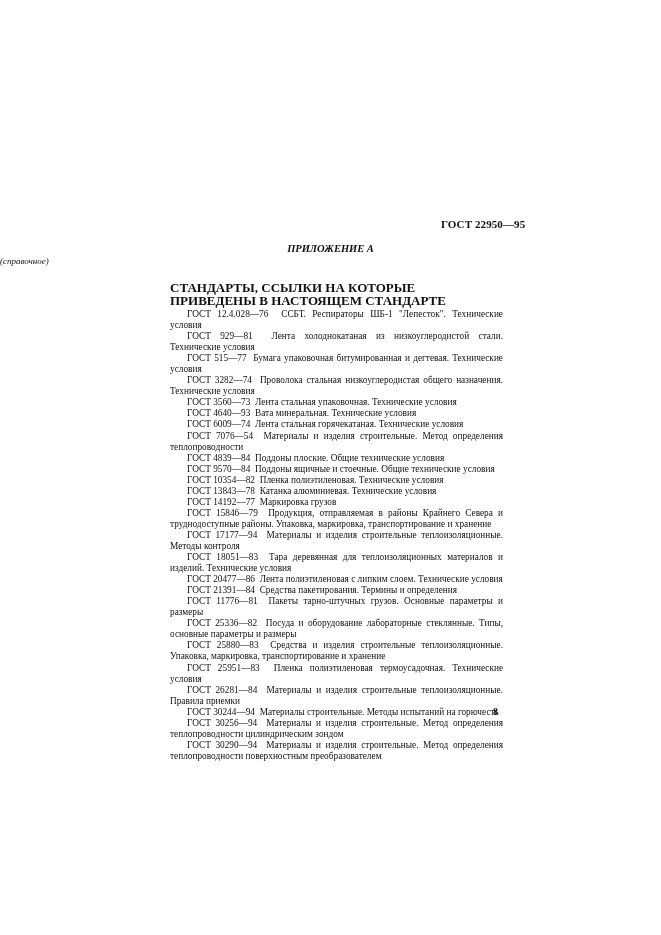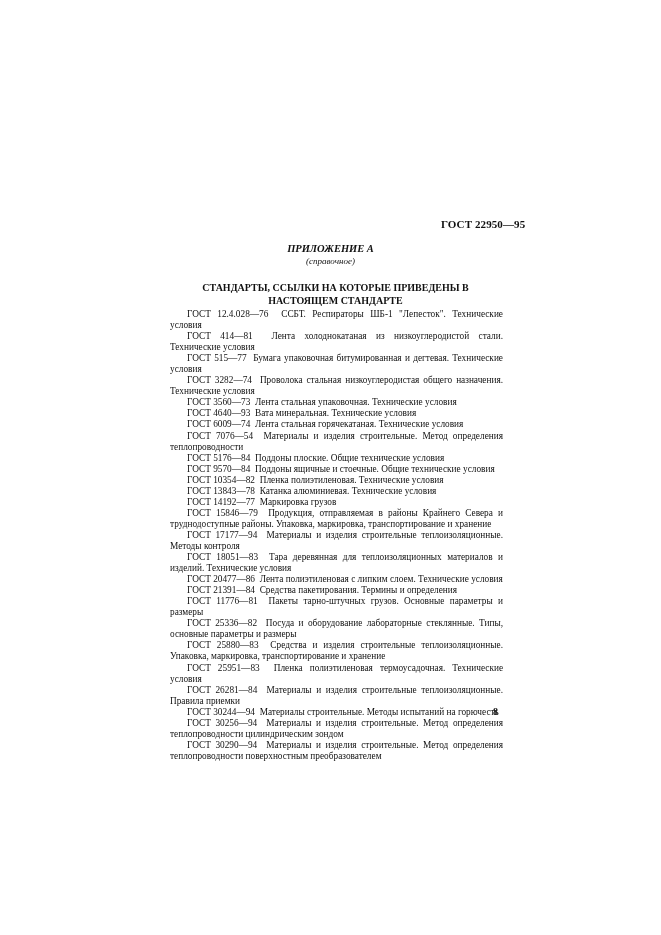--- a/index.html
+++ b/index.html
@@ -10,26 +10,26 @@
     }
     .doc-code {
       position: absolute; left: 441px; top: 218px;
       font-size: 11px; font-weight: bold; letter-spacing: 0.1px;
     }
     .appendix-title {
       position: absolute; left: 0; width: 661px; top: 243px; text-align: center;
       font-size: 10.5px; font-weight: bold; font-style: italic;
     }
     .appendix-sub {
-      position: absolute; left: 0; width: 661px; top: 256px; text-align: center;
+      position: absolute; left: 0; width: 661px; top: 256px; text-align: left;
       font-size: 9px; font-style: italic;
     }
     .section-title {
-      position: absolute; left: 170px; width: 331px; top: 281px; text-align: center;
-      font-size: 10px; font-weight: bold; line-height: 13px;
+      position: absolute; left: 170px; width: 331px; top: 281px; text-align: left;
+      font-size: 13px; font-weight: bold; line-height: 13px;
     }
     .refs {
       position: absolute; left: 170px; width: 333px; top: 309px;
       font-size: 9.3px; line-height: 11.05px;
     }
     .ref {
       text-align: justify; text-indent: 17px; margin: 0;
     }
     .ref .code { white-space: nowrap; }
     .page-number {
@@ -43,28 +43,28 @@
 <div>
   <div class="doc-code">ГОСТ 22950—95</div>
 
   <div class="appendix-title">ПРИЛОЖЕНИЕ А</div>
   <div class="appendix-sub">(справочное)</div>
 
   <div class="section-title">СТАНДАРТЫ, ССЫЛКИ НА КОТОРЫЕ ПРИВЕДЕНЫ В НАСТОЯЩЕМ СТАНДАРТЕ</div>
 
   <div class="refs" id="refs">
       <p class="ref"><span class="code">ГОСТ 12.4.028—76</span>&nbsp;&nbsp;<span>ССБТ. Респираторы ШБ-1 "Лепесток". Технические условия</span></p>
-      <p class="ref"><span class="code">ГОСТ 414—81</span>&nbsp;&nbsp;<span>Лента холоднокатаная из низкоуглеродистой стали. Технические условия</span></p>
+      <p class="ref"><span class="code">ГОСТ 929—81</span>&nbsp;&nbsp;<span>Лента холоднокатаная из низкоуглеродистой стали. Технические условия</span></p>
       <p class="ref"><span class="code">ГОСТ 515—77</span>&nbsp;&nbsp;<span>Бумага упаковочная битумированная и дегтевая. Технические условия</span></p>
       <p class="ref"><span class="code">ГОСТ 3282—74</span>&nbsp;&nbsp;<span>Проволока стальная низкоуглеродистая общего назначения. Технические условия</span></p>
       <p class="ref"><span class="code">ГОСТ 3560—73</span>&nbsp;&nbsp;<span>Лента стальная упаковочная. Технические условия</span></p>
       <p class="ref"><span class="code">ГОСТ 4640—93</span>&nbsp;&nbsp;<span>Вата минеральная. Технические условия</span></p>
       <p class="ref"><span class="code">ГОСТ 6009—74</span>&nbsp;&nbsp;<span>Лента стальная горячекатаная. Технические условия</span></p>
       <p class="ref"><span class="code">ГОСТ 7076—54</span>&nbsp;&nbsp;<span>Материалы и изделия строительные. Метод определения теплопроводности</span></p>
-      <p class="ref"><span class="code">ГОСТ 5176—84</span>&nbsp;&nbsp;<span>Поддоны плоские. Общие технические условия</span></p>
+      <p class="ref"><span class="code">ГОСТ 4839—84</span>&nbsp;&nbsp;<span>Поддоны плоские. Общие технические условия</span></p>
       <p class="ref"><span class="code">ГОСТ 9570—84</span>&nbsp;&nbsp;<span>Поддоны ящичные и стоечные. Общие технические условия</span></p>
       <p class="ref"><span class="code">ГОСТ 10354—82</span>&nbsp;&nbsp;<span>Пленка полиэтиленовая. Технические условия</span></p>
       <p class="ref"><span class="code">ГОСТ 13843—78</span>&nbsp;&nbsp;<span>Катанка алюминиевая. Технические условия</span></p>
       <p class="ref"><span class="code">ГОСТ 14192—77</span>&nbsp;&nbsp;<span>Маркировка грузов</span></p>
       <p class="ref"><span class="code">ГОСТ 15846—79</span>&nbsp;&nbsp;<span>Продукция, отправляемая в районы Крайнего Севера и труднодоступные районы. Упаковка, маркировка, транспортирование и хранение</span></p>
       <p class="ref"><span class="code">ГОСТ 17177—94</span>&nbsp;&nbsp;<span>Материалы и изделия строительные теплоизоляционные. Методы контроля</span></p>
       <p class="ref"><span class="code">ГОСТ 18051—83</span>&nbsp;&nbsp;<span>Тара деревянная для теплоизоляционных материалов и изделий. Технические условия</span></p>
       <p class="ref"><span class="code">ГОСТ 20477—86</span>&nbsp;&nbsp;<span>Лента полиэтиленовая с липким слоем. Технические условия</span></p>
       <p class="ref"><span class="code">ГОСТ 21391—84</span>&nbsp;&nbsp;<span>Средства пакетирования. Термины и определения</span></p>
       <p class="ref"><span class="code">ГОСТ 11776—81</span>&nbsp;&nbsp;<span>Пакеты тарно-штучных грузов. Основные параметры и размеры</span></p>

